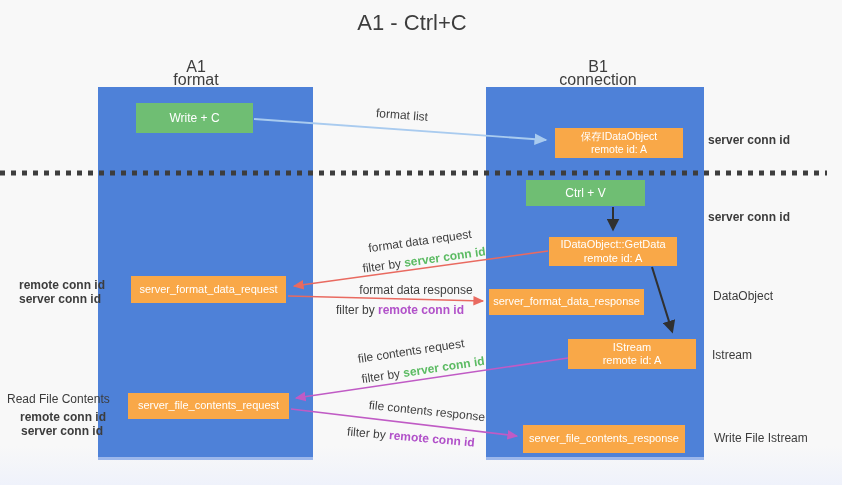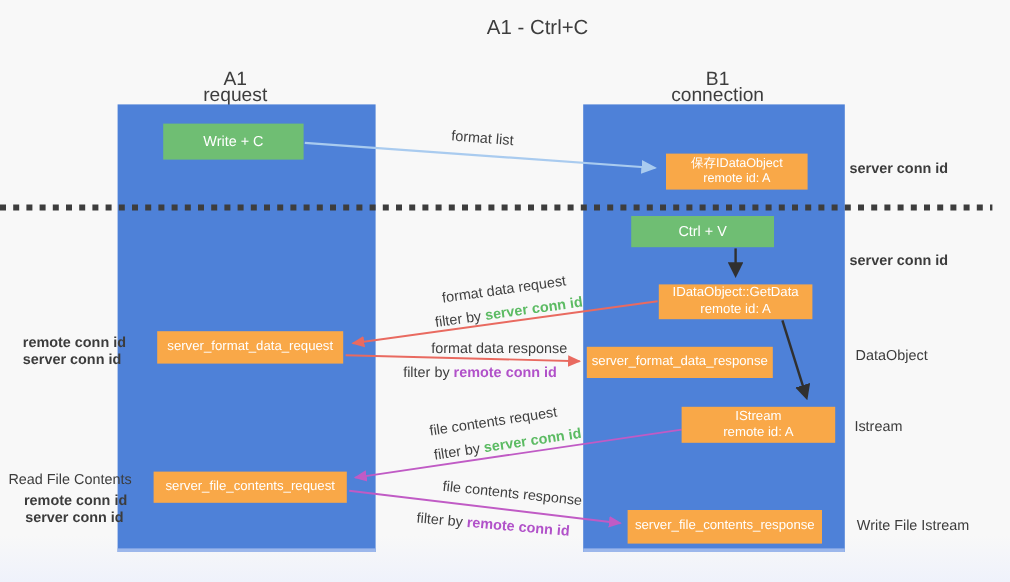--- a/index.html
+++ b/index.html
@@ -5,21 +5,21 @@
   html,body{margin:0;padding:0;}
   .canvas{
     position:relative;width:842px;height:485px;overflow:hidden;
     background:linear-gradient(180deg,#f8f8f8 0%,#f8f8f8 92%,#eff2fb 100%);
     font-family:"Liberation Sans",sans-serif;color:#3f3f3f;
   }
   .lane{position:absolute;top:87px;height:370px;background:#4e81d8;border-bottom:3px solid #9cb7eb;}
   .lane-a{left:98px;width:215px;}
   .lane-b{left:486px;width:218px;}
   .title{position:absolute;left:412px;top:12px;transform:translateX(-50%);
-         text-align:center;font-size:17px;line-height:22px;color:#3d3d3d;white-space:nowrap;margin-left:36px;}
+         text-align:center;font-size:22px;line-height:22px;color:#3d3d3d;white-space:nowrap;}
   .lane-header{position:absolute;transform:translateX(-50%);text-align:center;
                font-size:16px;line-height:13px;color:#3d3d3d;white-space:nowrap;}
   .node{position:absolute;display:flex;flex-direction:column;align-items:center;justify-content:center;
         color:#fff;text-align:center;z-index:3;}
   .green{background:#6fbe73;font-size:12px;}
   .orange{background:#f9a848;font-size:11px;line-height:13.5px;}
   .arrow-label{position:absolute;font-size:12px;color:#3f3f3f;white-space:nowrap;z-index:3;}
   .bold-green{color:#5cbb63;font-weight:bold;}
   .bold-purple{color:#b151c9;font-weight:bold;}
   .side-label{position:absolute;font-size:12px;color:#3c3c3c;white-space:nowrap;z-index:3;}
@@ -29,21 +29,21 @@
 <body>
 
 <div class="canvas">
 
   <div class="title">
     <div>A1 - Ctrl+C</div>
   </div>
 
   <div class="lane-header" style="left:196px;top:60px;">
     <div>A1</div>
-    <div>request</div>
+    <div>format</div>
   </div>
   <div class="lane-header" style="left:598px;top:60px;">
     <div>B1</div>
     <div>connection</div>
   </div>
 
   <div class="lane lane-a"></div>
   <div class="lane lane-b"></div>
 
   <svg class="overlay" width="842" height="485" viewBox="0 0 842 485">
@@ -70,21 +70,21 @@
     <line x1="288" y1="296" x2="483" y2="301" stroke="#e96a60" stroke-width="1.6" marker-end="url(#m-red)"></line>
     <line x1="652" y1="267" x2="672" y2="331" stroke="#303030" stroke-width="2" marker-end="url(#m-blk)"></line>
     <line x1="568" y1="358" x2="296" y2="398" stroke="#c05bc5" stroke-width="1.6" marker-end="url(#m-mag)"></line>
     <line x1="291" y1="409" x2="517" y2="436" stroke="#c05bc5" stroke-width="1.6" marker-end="url(#m-mag)"></line>
   </svg>
 
   <div class="node green" style="left:136px;top:103px;width:117px;height:30px;">
     <span>Write + C</span>
   </div>
 
-  <div class="node orange" style="left:555px;top:128px;width:118px;height:30px;font-size:10.5px;">
+  <div class="node orange" style="left:555px;top:128px;width:128px;height:30px;font-size:10.5px;">
     <span>保存IDataObject</span>
     <span>remote id: A</span>
   </div>
 
   <div class="node green" style="left:526px;top:180px;width:119px;height:26px;">
     <span>Ctrl + V</span>
   </div>
 
   <div class="node orange" style="left:549px;top:237px;width:128px;height:29px;">
     <span>IDataObject::GetData</span>

